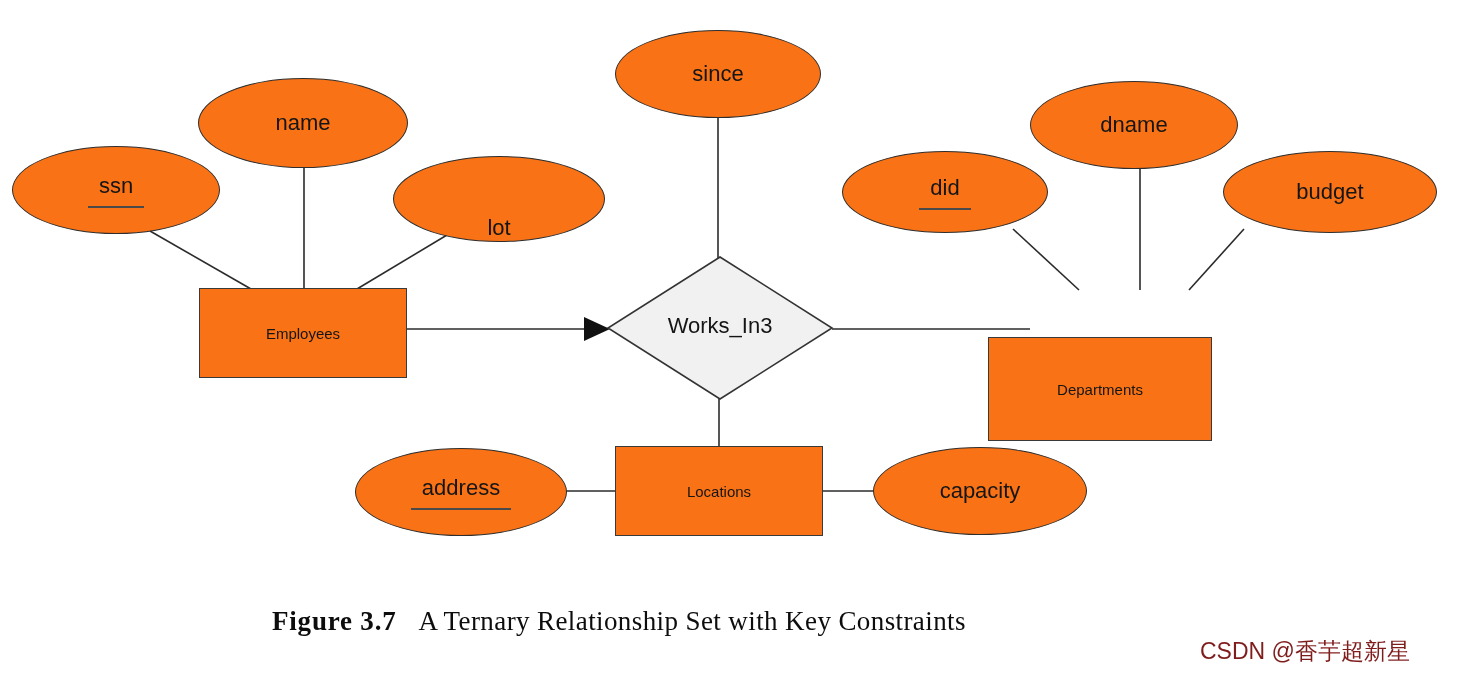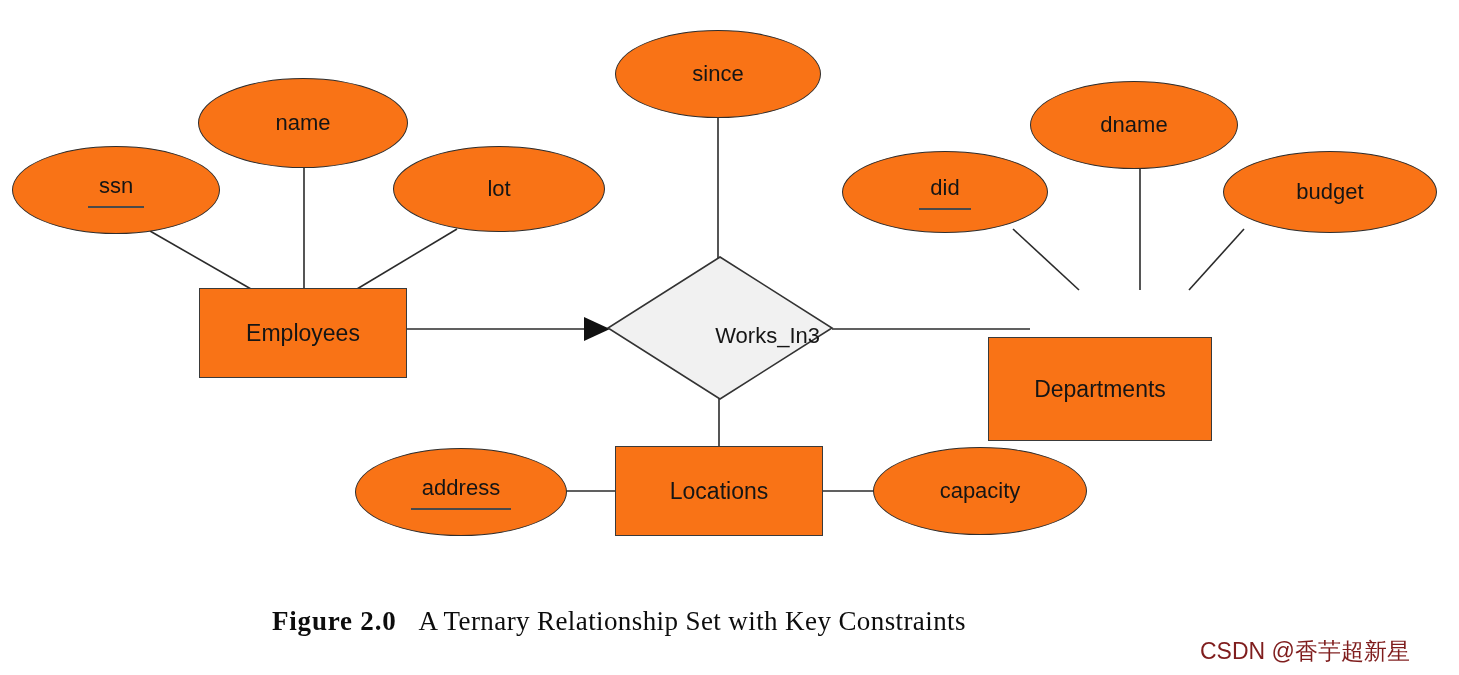--- a/index.html
+++ b/index.html
@@ -18,30 +18,30 @@
     color:#151515;
     font-size:22px;
     background:#f97316;
   }
   .ellipse{
     border:1.6px solid #2e2e2e;
     border-radius:50%;
   }
   .entity{
     border:1.8px solid #3a3a3a;
-    font-size:23px;
+    font-size:15px;
   }
   .key-underline{
     padding:0 11px 7px 11px;
     border-bottom:2px solid #4a4a4a;
   }
   .diamond-label{
     position:absolute;
-    left:620px;top:323px;width:200px;
-    text-align:right;
+    left:620px;top:313px;width:200px;
+    text-align:center;
     font-size:22px;color:#151515;
   }
   .caption{
     position:absolute;
     left:272px;top:606px;width:960px;
     font-family:"Liberation Serif", serif;
     font-size:27px;color:#0d0d0d;
     letter-spacing:0.4px;
   }
   .caption .fig-label{font-weight:bold;margin-right:22px;letter-spacing:0.8px;}
@@ -87,21 +87,21 @@
   <div class="shape entity" style="left:615px;top:446px;width:208px;height:90px;">
     <span>Locations</span>
   </div>
 
   <div class="shape ellipse" style="left:12px;top:146px;width:208px;height:88px;">
     <span class="key-underline">ssn</span>
   </div>
   <div class="shape ellipse" style="left:198px;top:78px;width:210px;height:90px;">
     <span>name</span>
   </div>
-  <div class="shape ellipse" style="left:393px;top:146px;width:212px;height:86px;">
+  <div class="shape ellipse" style="left:393px;top:156px;width:212px;height:86px;align-items:flex-end;">
     <span>lot</span>
   </div>
   <div class="shape ellipse" style="left:615px;top:30px;width:206px;height:88px;">
     <span>since</span>
   </div>
   <div class="shape ellipse" style="left:842px;top:151px;width:206px;height:82px;">
     <span class="key-underline">did</span>
   </div>
   <div class="shape ellipse" style="left:1030px;top:81px;width:208px;height:88px;">
     <span>dname</span>
@@ -110,18 +110,18 @@
     <span>budget</span>
   </div>
   <div class="shape ellipse" style="left:355px;top:448px;width:212px;height:88px;">
     <span class="key-underline">address</span>
   </div>
   <div class="shape ellipse" style="left:873px;top:447px;width:214px;height:88px;">
     <span>capacity</span>
   </div>
 
   <div class="caption">
-    <span class="fig-label">Figure 2.0</span><span>A Ternary Relationship Set with Key Constraints</span>
+    <span class="fig-label">Figure 3.7</span><span>A Ternary Relationship Set with Key Constraints</span>
   </div>
 
   <div class="watermark">CSDN @香芋超新星</div>
 
 </div>
 
 </body></html>

